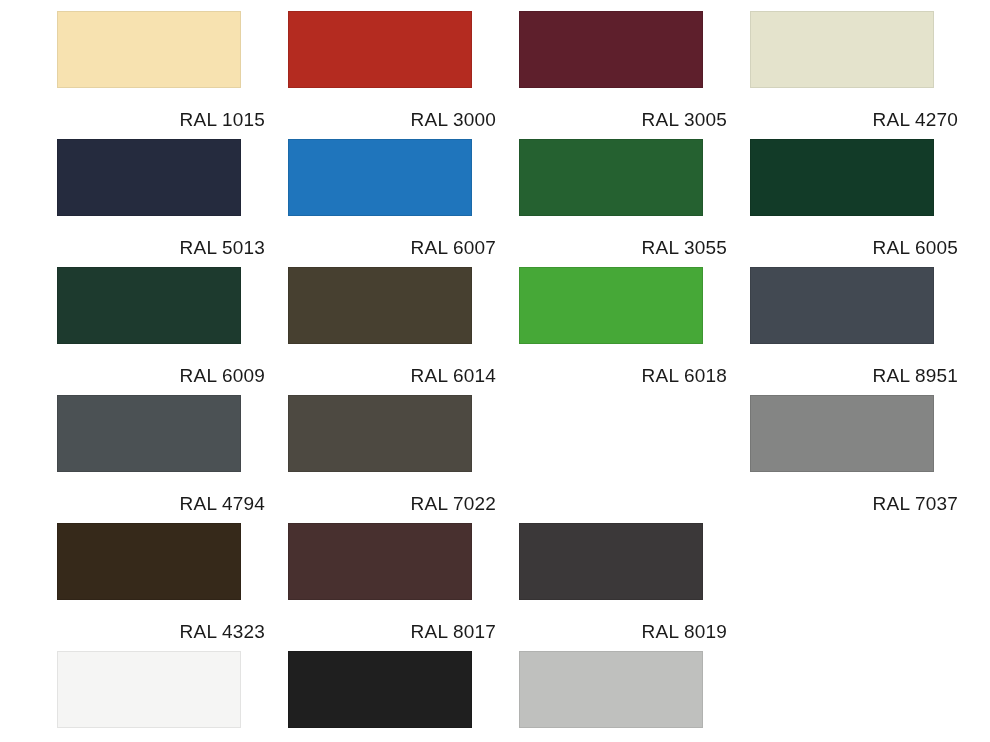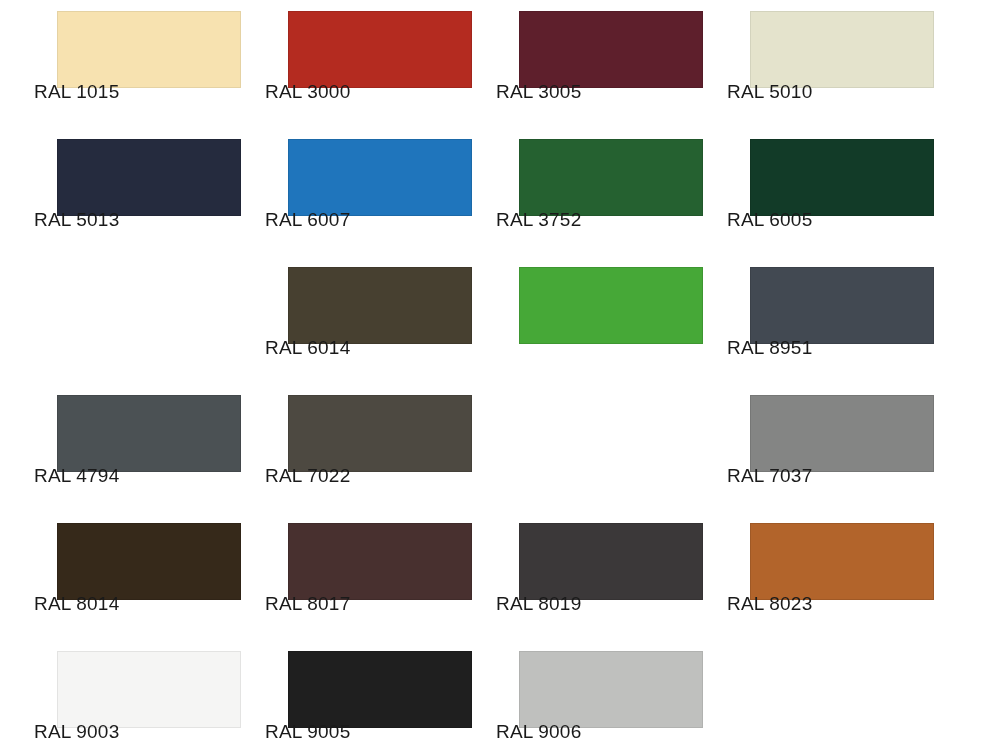--- a/index.html
+++ b/index.html
@@ -40,23 +40,23 @@
     border: 1px solid rgba(0, 0, 0, 0.10);
   }
 
   .swatch-chip.light-chip {
     border: 1px solid rgba(0, 0, 0, 0.07);
   }
 
   .swatch-label {
     position: absolute;
     left: 0;
-    top: 80px;
+    top: 108px;
     width: 231px;
-    text-align: left;
+    text-align: right;
     font-family: "Liberation Sans", sans-serif;
     font-size: 19px;
     line-height: 24px;
     letter-spacing: 0.2px;
     color: #1a1a1a;
     white-space: nowrap;
   }
 </style>
 </head>
 <body>
@@ -69,76 +69,77 @@
     <div class="swatch-cell" style="left: 265px; top: 0px; text-decoration: underline;">
       <div class="swatch-chip" title="RAL 3000" style="background: rgb(180, 43, 32);"></div>
       <div class="swatch-label">RAL 3000</div>
     </div>
     <div class="swatch-cell" style="left: 496px; top: 0px;">
       <div class="swatch-chip" title="RAL 3005" style="background: rgb(94, 31, 44);"></div>
       <div class="swatch-label">RAL 3005</div>
     </div>
     <div class="swatch-cell" style="left: 727px; top: 0px;">
       <div class="swatch-chip light-chip" title="RAL 5010" style="background: rgb(228, 227, 204);"></div>
-      <div class="swatch-label">RAL 5010</div>
+      <div class="swatch-label">RAL 4270</div>
     </div>
     <div class="swatch-cell" style="left: 34px; top: 128px;">
       <div class="swatch-chip" title="RAL 5013" style="background: rgb(37, 43, 62);"></div>
       <div class="swatch-label">RAL 5013</div>
     </div>
     <div class="swatch-cell" style="left: 265px; top: 128px;">
       <div class="swatch-chip" title="RAL 5015" style="background: rgb(31, 117, 188);"></div>
       <div class="swatch-label">RAL 6007</div>
     </div>
     <div class="swatch-cell" style="left: 496px; top: 128px;">
       <div class="swatch-chip" title="RAL 6002" style="background: rgb(37, 97, 48);"></div>
-      <div class="swatch-label">RAL 3752</div>
+      <div class="swatch-label">RAL 3055</div>
     </div>
     <div class="swatch-cell" style="left: 727px; top: 128px;">
       <div class="swatch-chip" title="RAL 6005" style="background: rgb(18, 59, 40);"></div>
       <div class="swatch-label">RAL 6005</div>
+    </div>
+    <div class="swatch-cell" style="left: 34px; top: 256px;">
+      <div class="swatch-chip" title="RAL 6009" style="background: rgb(29, 58, 46);"></div>
+      <div class="swatch-label">RAL 6009</div>
     </div>
     <div class="swatch-cell" style="left: 265px; top: 256px;">
       <div class="swatch-chip" title="RAL 6014" style="background: rgb(71, 64, 48);"></div>
       <div class="swatch-label">RAL 6014</div>
     </div>
     <div class="swatch-cell" style="left: 496px; top: 256px;">
       <div class="swatch-chip" title="RAL 6018" style="background: rgb(70, 168, 55);"></div>
+      <div class="swatch-label">RAL 6018</div>
     </div>
     <div class="swatch-cell" style="left: 727px; top: 256px;">
       <div class="swatch-chip" title="RAL 7011" style="background: rgb(66, 73, 82);"></div>
       <div class="swatch-label">RAL 8951</div>
     </div>
     <div class="swatch-cell" style="left: 34px; top: 384px;">
       <div class="swatch-chip" title="RAL 7012" style="background: rgb(75, 81, 84);"></div>
       <div class="swatch-label">RAL 4794</div>
     </div>
     <div class="swatch-cell" style="left: 265px; top: 384px;">
       <div class="swatch-chip" title="RAL 7022" style="background: rgb(77, 73, 65);"></div>
       <div class="swatch-label">RAL 7022</div>
     </div>
     <div class="swatch-cell" style="left: 727px; top: 384px;">
       <div class="swatch-chip" title="RAL 7037" style="background: rgb(132, 133, 132);"></div>
       <div class="swatch-label">RAL 7037</div>
     </div>
     <div class="swatch-cell" style="left: 34px; top: 512px;">
       <div class="swatch-chip" title="RAL 8014" style="background: rgb(54, 41, 26);"></div>
-      <div class="swatch-label">RAL 8014</div>
+      <div class="swatch-label">RAL 4323</div>
     </div>
     <div class="swatch-cell" style="left: 265px; top: 512px; text-decoration: underline;">
       <div class="swatch-chip" title="RAL 8017" style="background: rgb(72, 48, 47);"></div>
       <div class="swatch-label">RAL 8017</div>
     </div>
     <div class="swatch-cell" style="left: 496px; top: 512px;">
       <div class="swatch-chip" title="RAL 8019" style="background: rgb(59, 56, 57);"></div>
       <div class="swatch-label">RAL 8019</div>
-    </div>
-    <div class="swatch-cell" style="left: 727px; top: 512px;">
-      <div class="swatch-chip" title="RAL 8023" style="background: rgb(178, 100, 43);"></div>
-      <div class="swatch-label">RAL 8023</div>
     </div>
     <div class="swatch-cell" style="left: 34px; top: 640px;">
       <div class="swatch-chip light-chip" title="RAL 9003" style="background: rgb(245, 245, 244);"></div>
       <div class="swatch-label">RAL 9003</div>
     </div>
     <div class="swatch-cell" style="left: 265px; top: 640px;">
       <div class="swatch-chip" title="RAL 9005" style="background: rgb(31, 31, 31);"></div>
       <div class="swatch-label">RAL 9005</div>
     </div>
     <div class="swatch-cell" style="left: 496px; top: 640px;">

